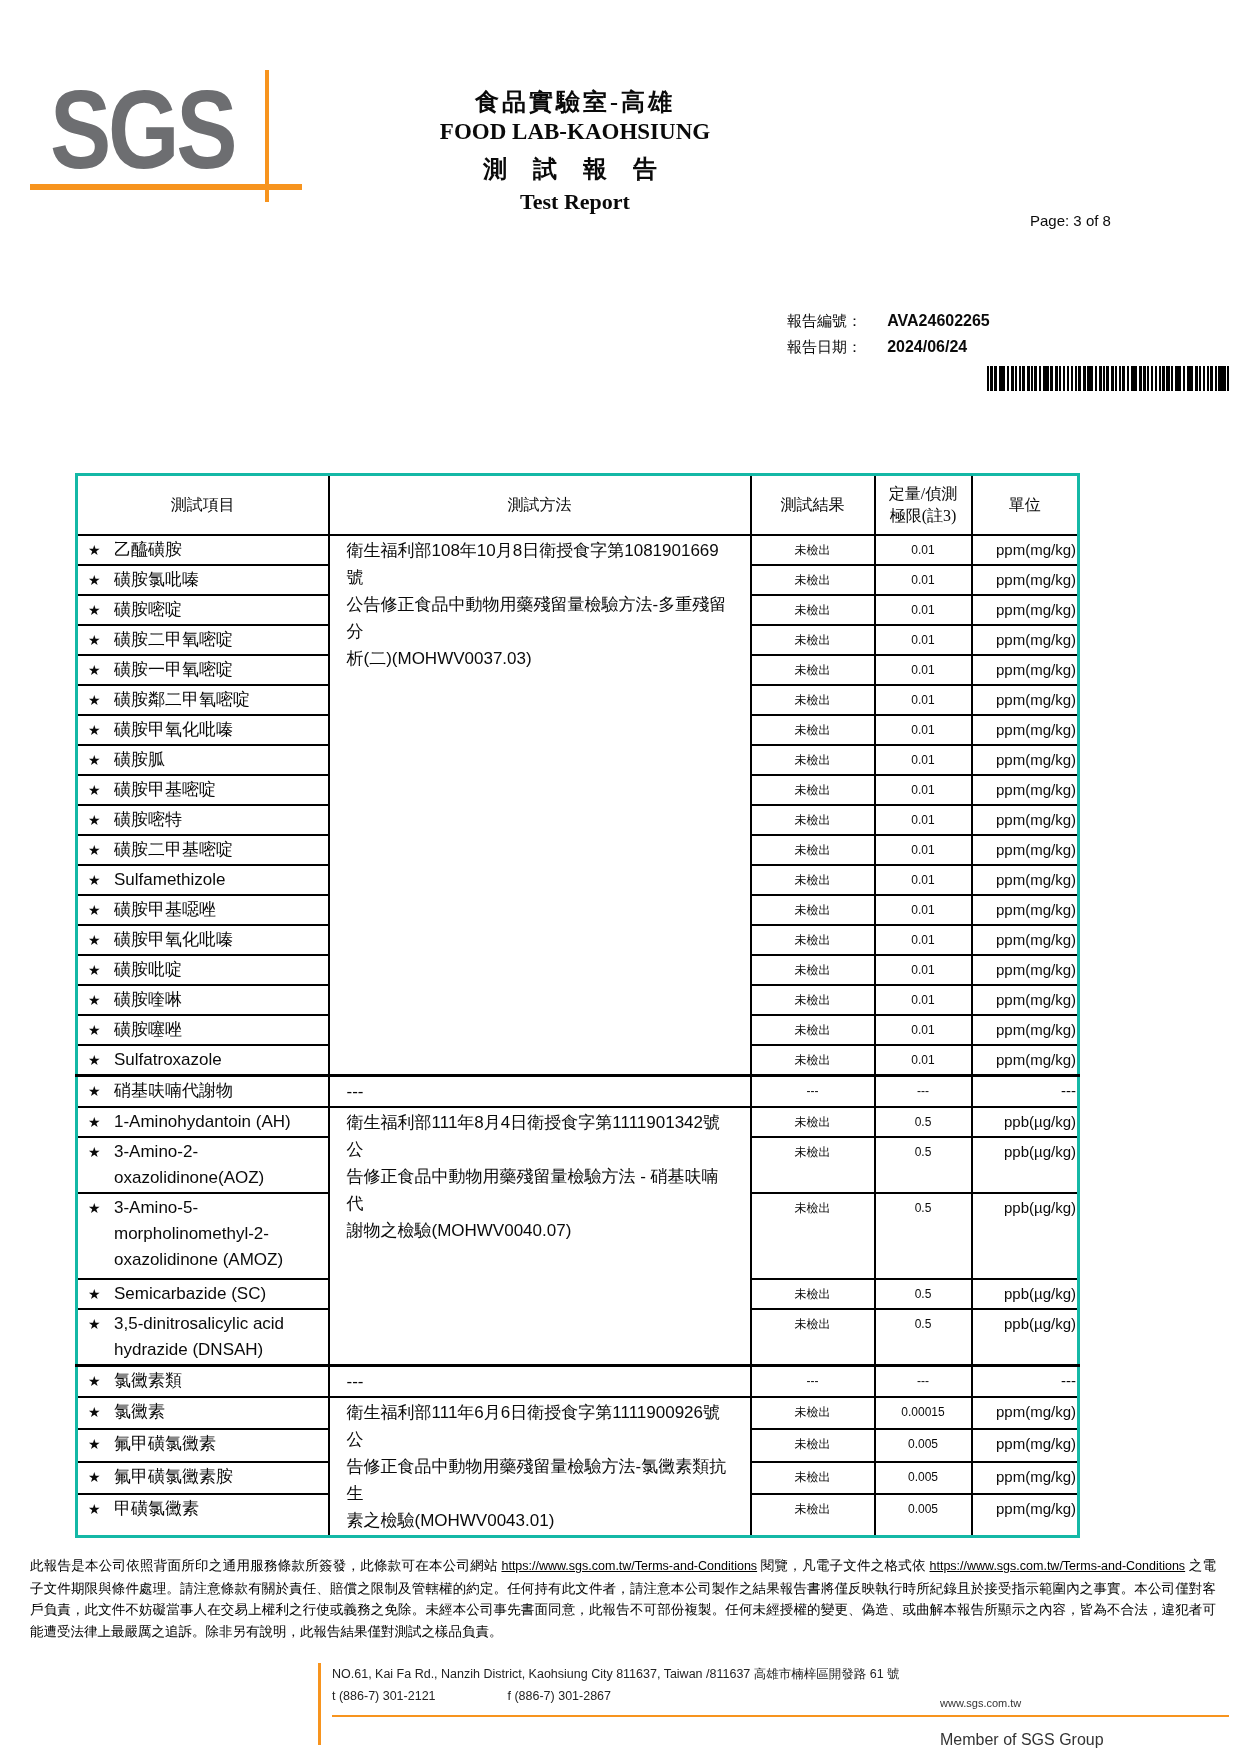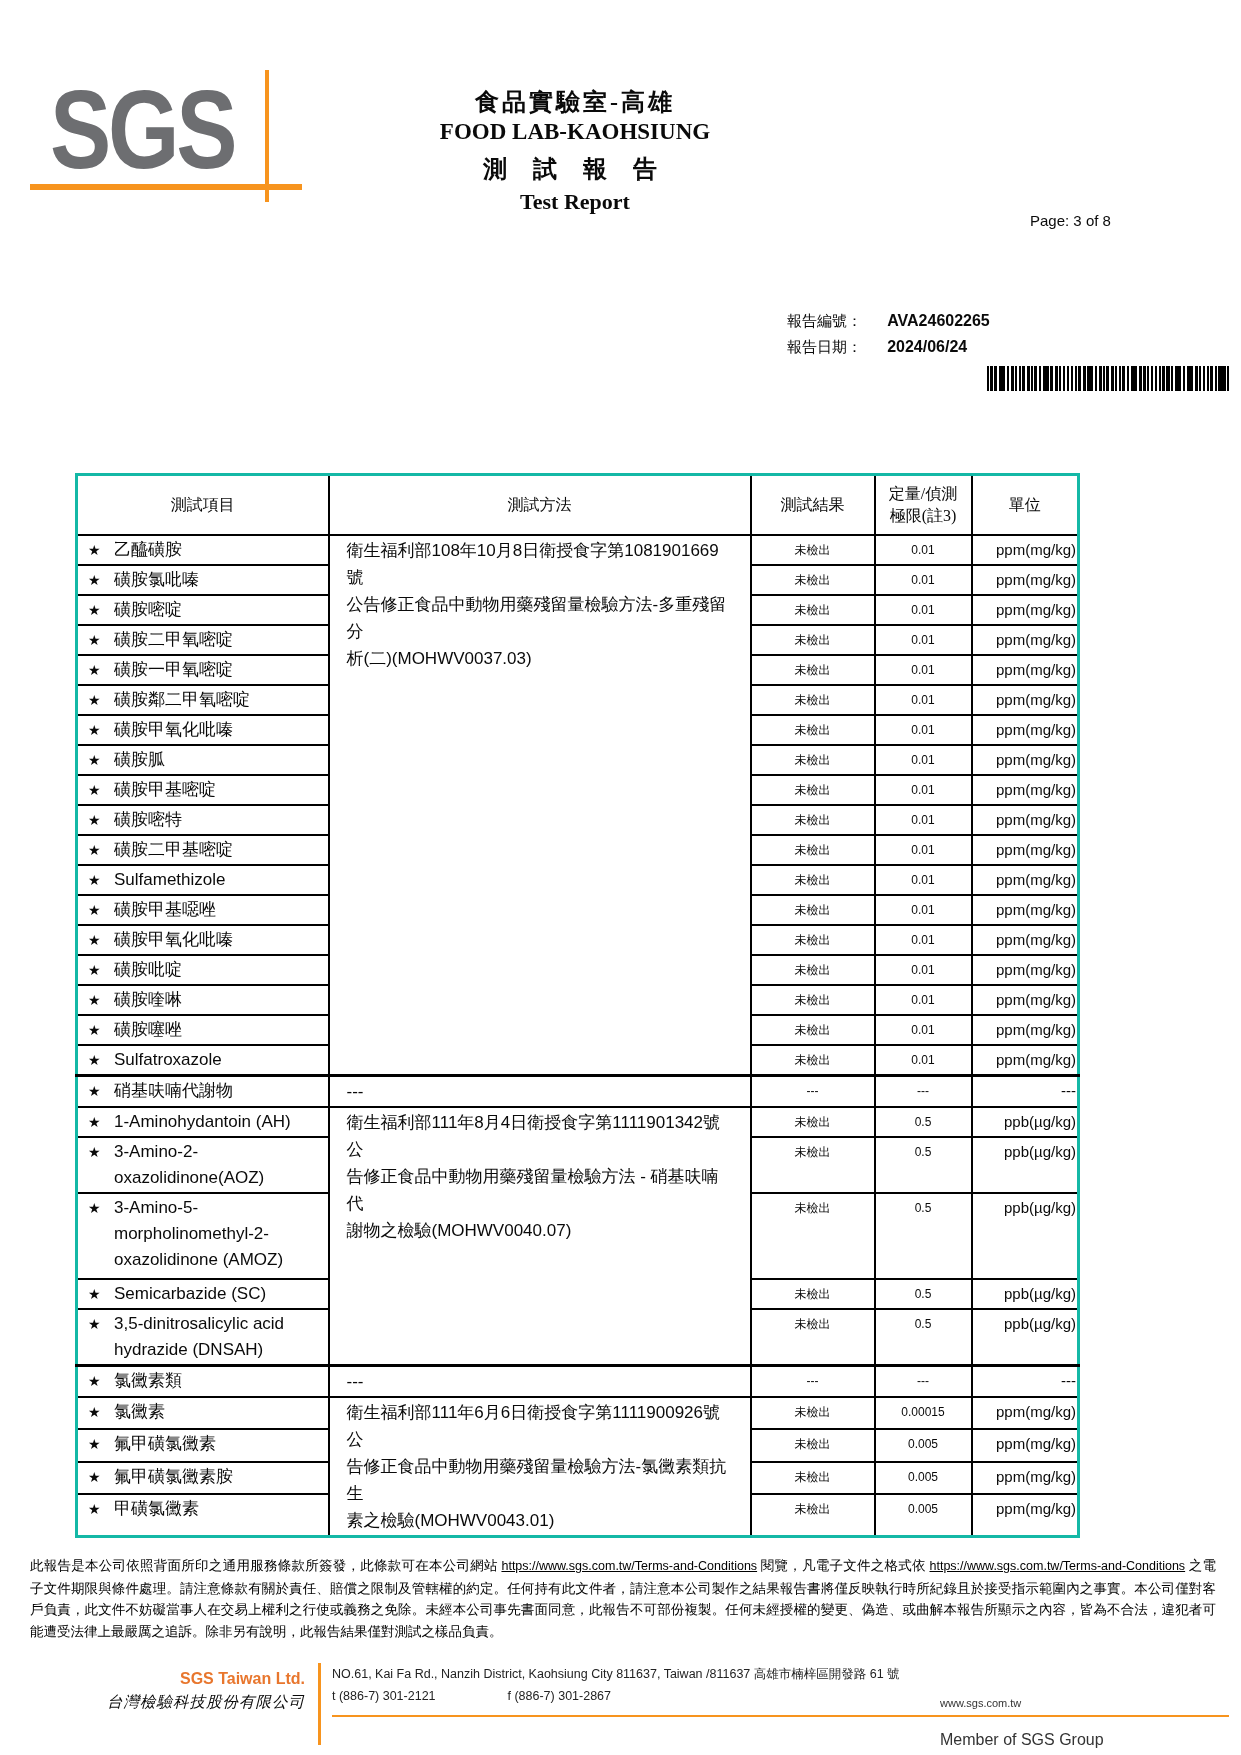--- a/index.html
+++ b/index.html
@@ -300,24 +300,20 @@
         <td class="item" style="height:38px"><span class="star">★</span><span>甲磺氯黴素</span></td>
         <td class="result">未檢出</td>
         <td class="limit">0.005</td>
         <td class="unit">ppm(mg/kg)</td>
       </tr>
     </tbody>
   </table>
 
   <div class="legal"><span>此報告是本公司依照背面所印之通用服務條款所簽發，此條款可在本公司網站 </span><span class="url">https://www.sgs.com.tw/Terms-and-Conditions</span><span> 閱覽，凡電子文件之格式依 </span><span class="url">https://www.sgs.com.tw/Terms-and-Conditions</span><span> 之電子文件期限與條件處理。請注意條款有關於責任、賠償之限制及管轄權的約定。任何持有此文件者，請注意本公司製作之結果報告書將僅反映執行時所紀錄且於接受指示範圍內之事實。本公司僅對客戶負責，此文件不妨礙當事人在交易上權利之行使或義務之免除。未經本公司事先書面同意，此報告不可部份複製。任何未經授權的變更、偽造、或曲解本報告所顯示之內容，皆為不合法，違犯者可能遭受法律上最嚴厲之追訴。除非另有說明，此報告結果僅對測試之樣品負責。</span></div>
 
-  <div class="co-block">
-    <div class="co-en">SGS Taiwan Ltd.</div>
-    <div class="co-zh">台灣檢驗科技股份有限公司</div>
-  </div>
   <div class="vbar2"></div>
   <div class="addr1">NO.61, Kai Fa Rd., Nanzih District, Kaohsiung City 811637, Taiwan /811637 高雄市楠梓區開發路 61 號</div>
   <div class="addr2">
     <span class="tel">t (886-7) 301-2121</span>
     <span>f (886-7) 301-2867</span>
   </div>
   <div class="www">www.sgs.com.tw</div>
   <div class="hline2"></div>
   <div class="member">Member of SGS Group</div>
 

